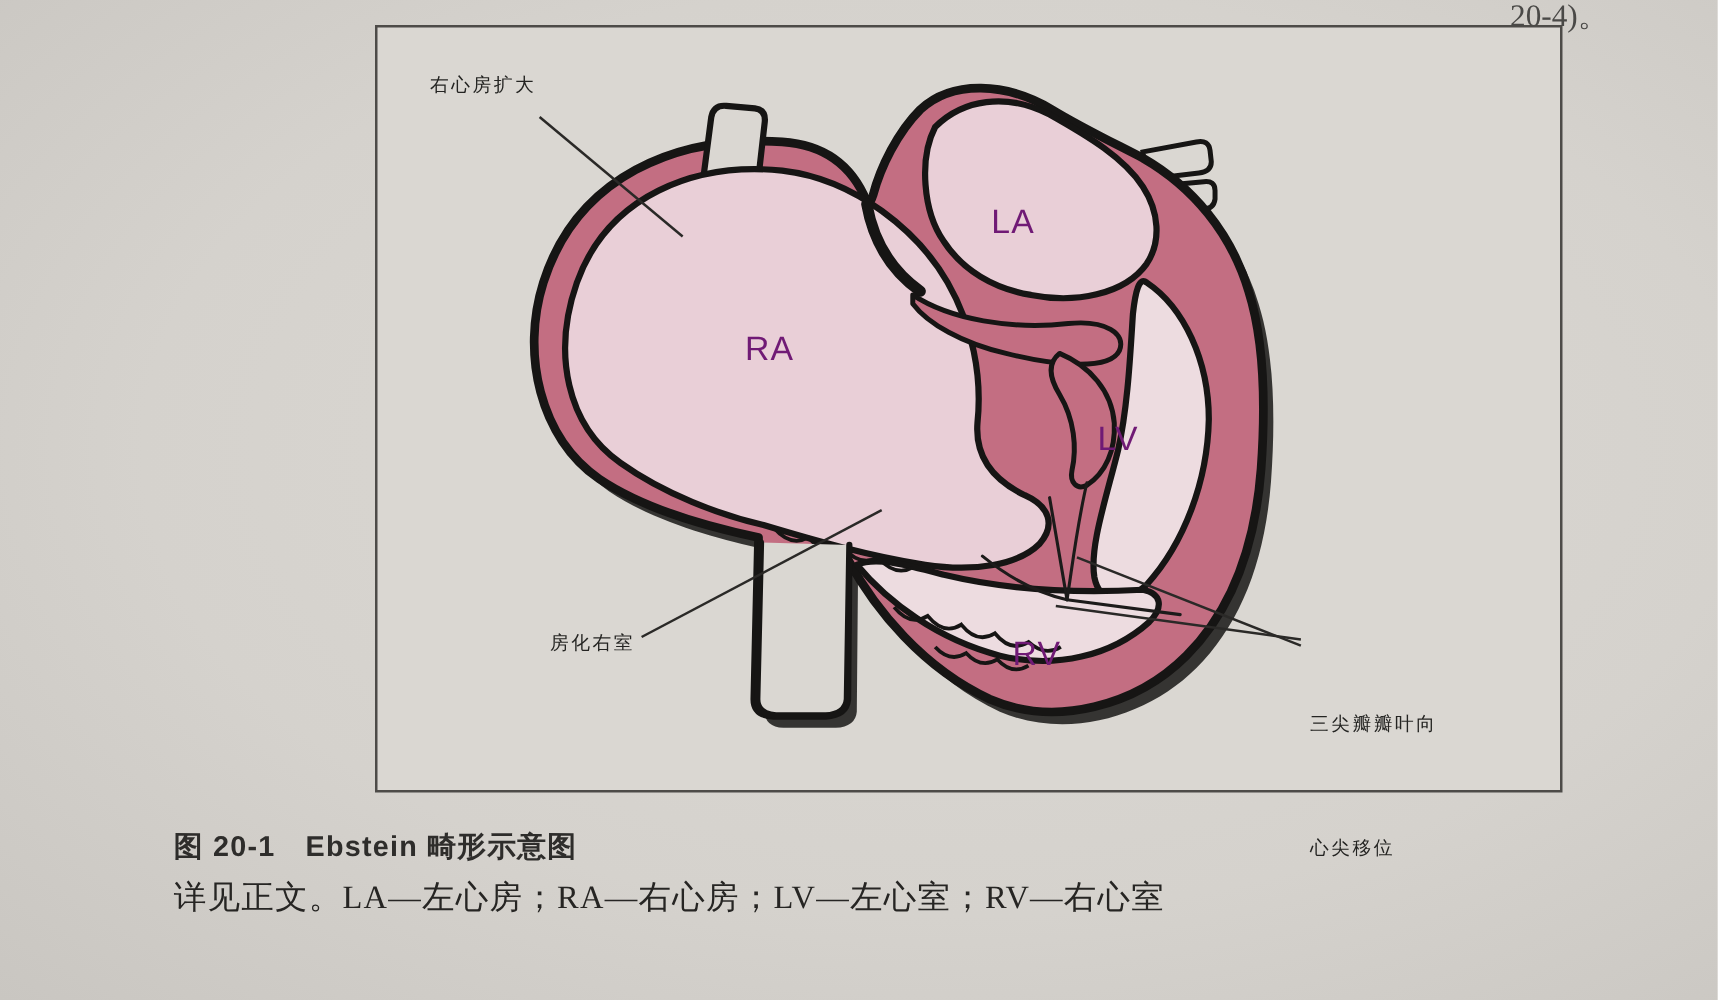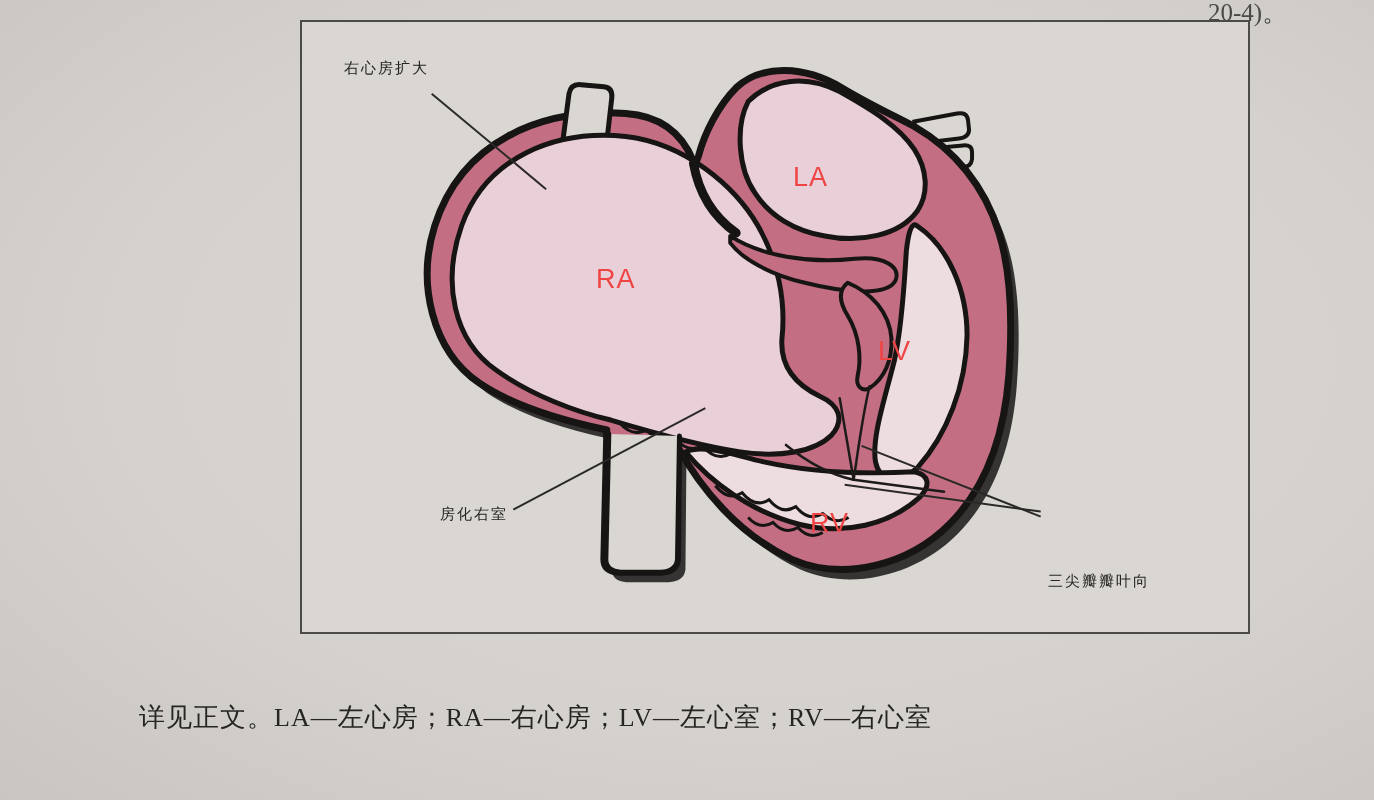--- a/index.html
+++ b/index.html
@@ -11,23 +11,23 @@
   }
   #stage{position:relative;width:1374px;height:800px;}
   .figure-box{
     position:absolute;left:300px;top:20px;width:950px;height:614px;
     border:2px solid #4d4b48;
     background:#dad7d2;
     box-sizing:border-box;
   }
   .figure-box svg{display:block;width:100%;height:100%;}
   .lbl{position:absolute;color:#2f2e2c;white-space:pre;}
-  .chamber-lbl{font-size:27px;letter-spacing:1px;color:#ef4444;}
+  .chamber-lbl{font-size:27px;letter-spacing:1px;color:#701a75;}
   .anno{font-size:15px;letter-spacing:2px;color:#242422;}
-  .anno-multi{line-height:33px;}
+  .anno-multi{line-height:33px;font-family:Liberation Serif, serif;}
   .caption1{
     position:absolute;left:139px;top:662px;
     font-size:23px;font-weight:600;letter-spacing:1px;color:#2e2d2b;
   }
   .caption2{
     position:absolute;left:139px;top:700px;
     font-family:"Liberation Serif", serif;
     font-size:26px;letter-spacing:1px;color:#262523;
   }
   .corner-fragment{
@@ -117,20 +117,22 @@
   <div class="lbl chamber-lbl" style="left:793px;top:162px;">LA</div>
 
   <div class="lbl chamber-lbl" style="left:878px;top:336px;">LV</div>
 
   <div class="lbl chamber-lbl" style="left:810px;top:508px;">RV</div>
 
   <div class="lbl anno" style="left:398px;top:505px;margin-left:42px;">房化右室</div>
 
   <div class="lbl anno anno-multi" style="left:1048px;top:498px;">
     <div>三尖瓣瓣叶向</div>
+    <div>心尖移位</div>
   </div>
 
+  <div class="caption1">图 20-1　Ebstein 畸形示意图</div>
 
   <div class="caption2">详见正文。LA—左心房；RA—右心房；LV—左心室；RV—右心室</div>
 
   <div class="corner-fragment">20-4)。</div>
 
 </div>
 
 </body></html>

